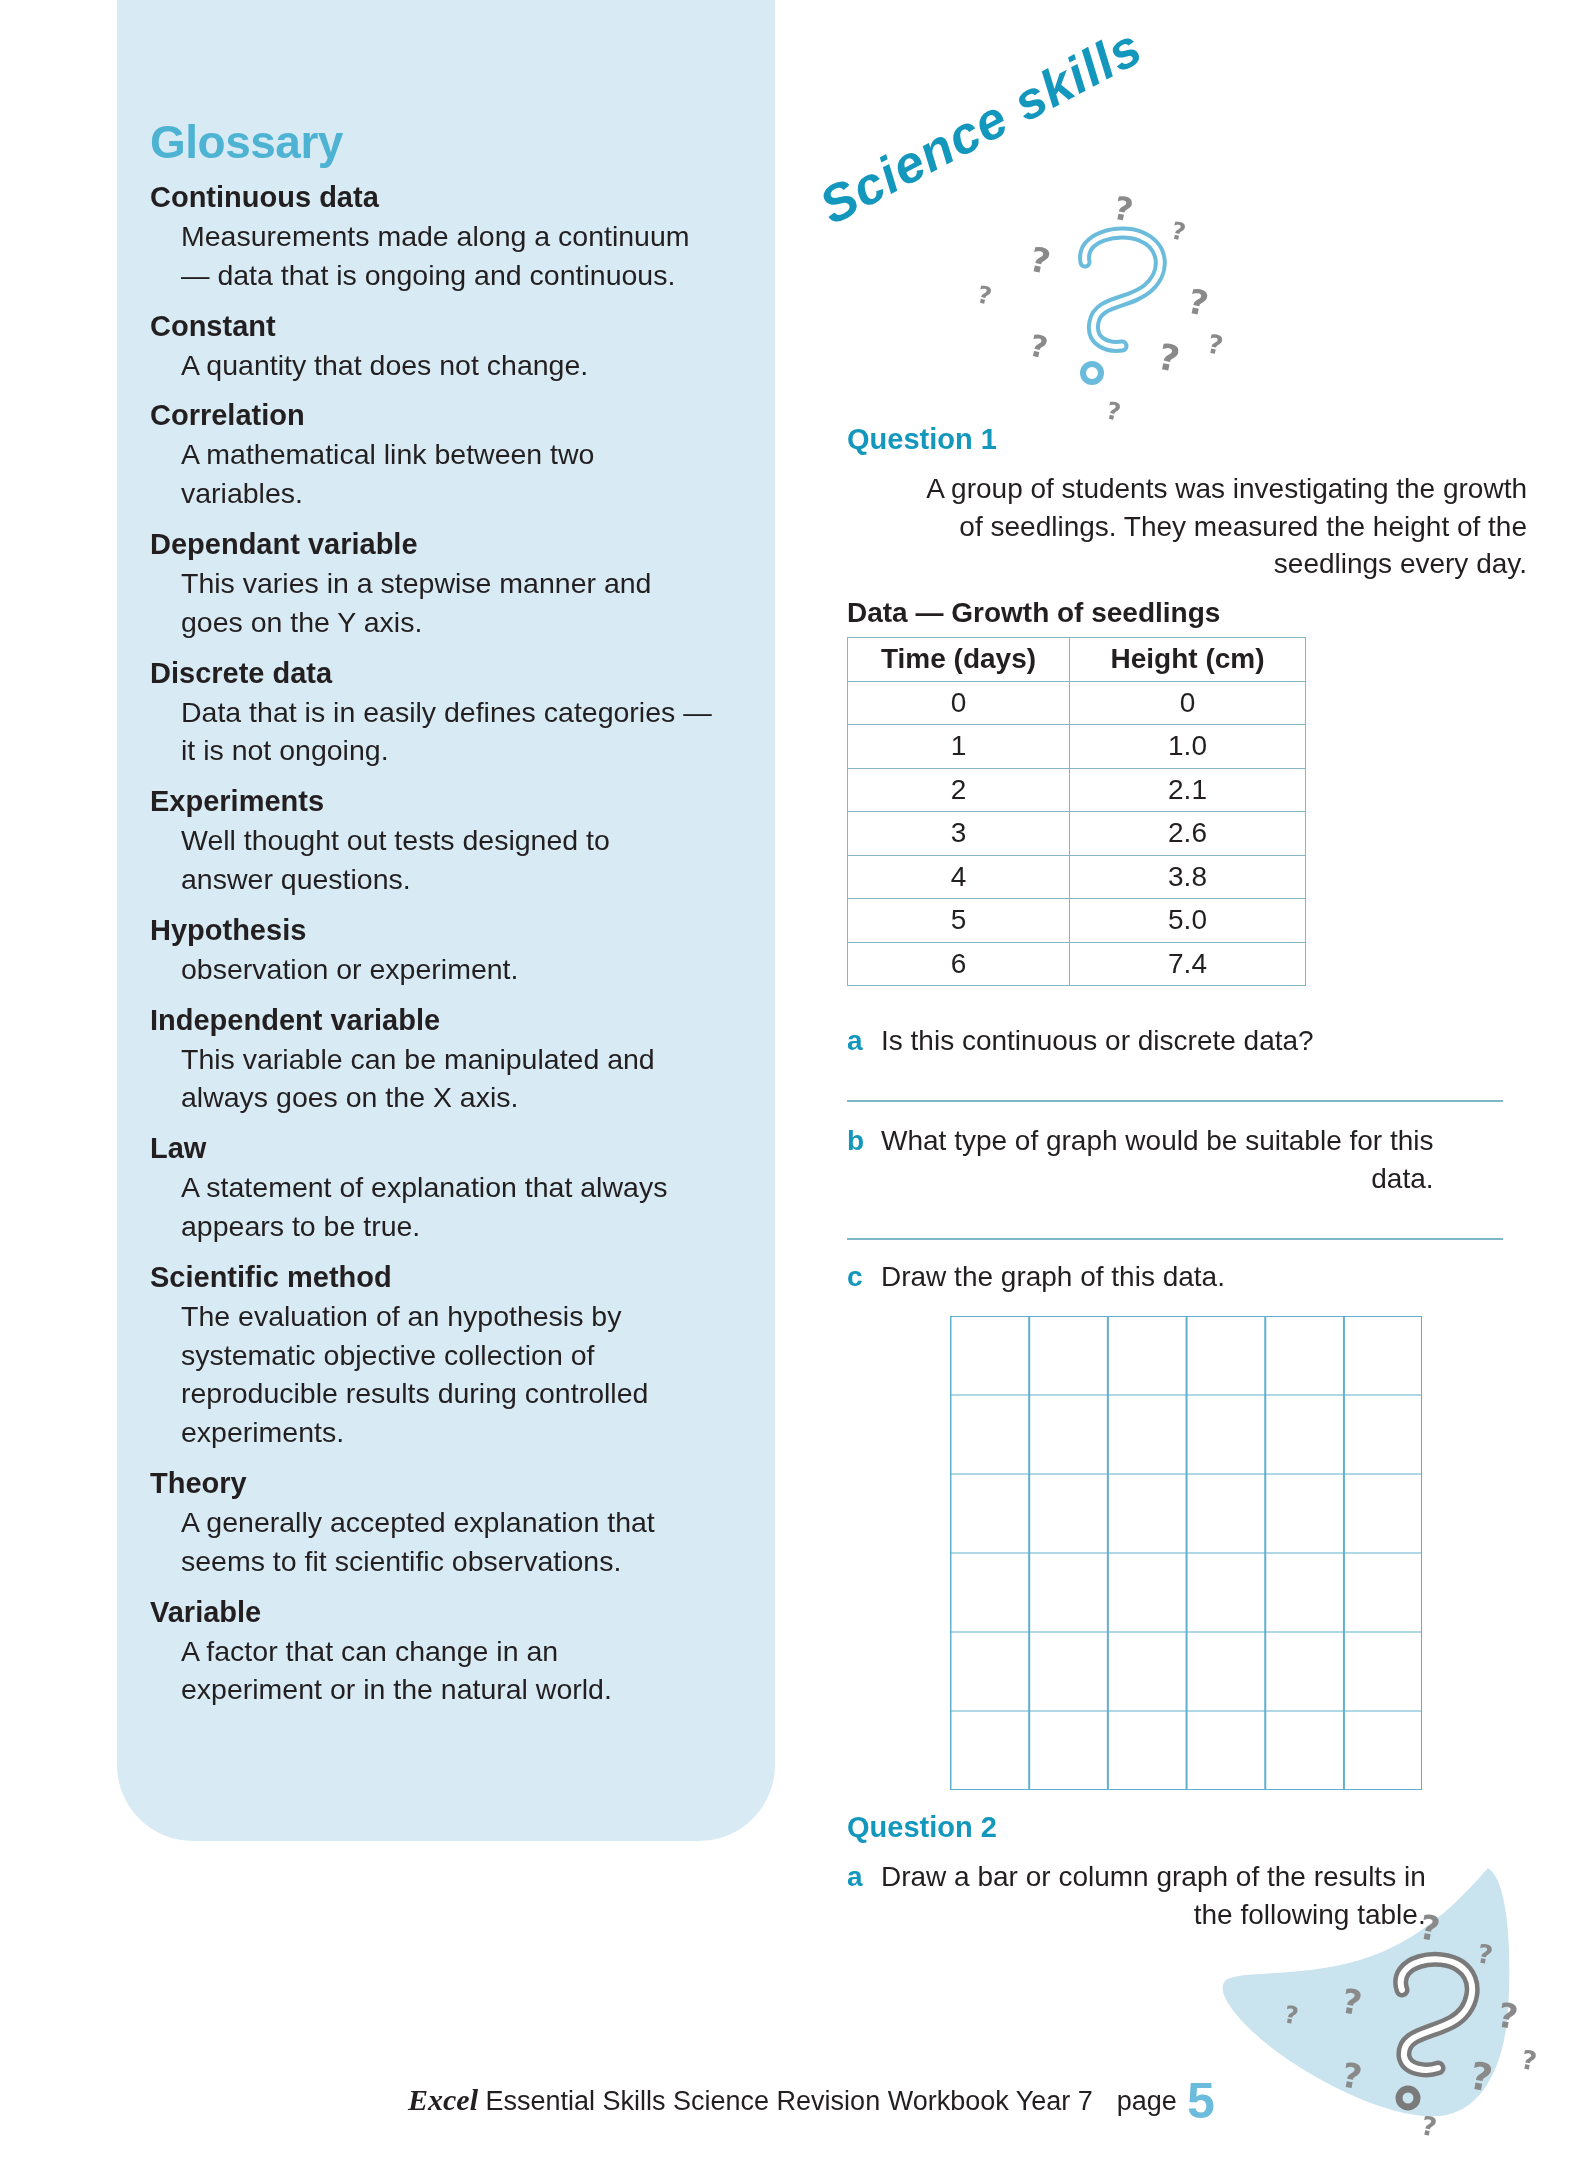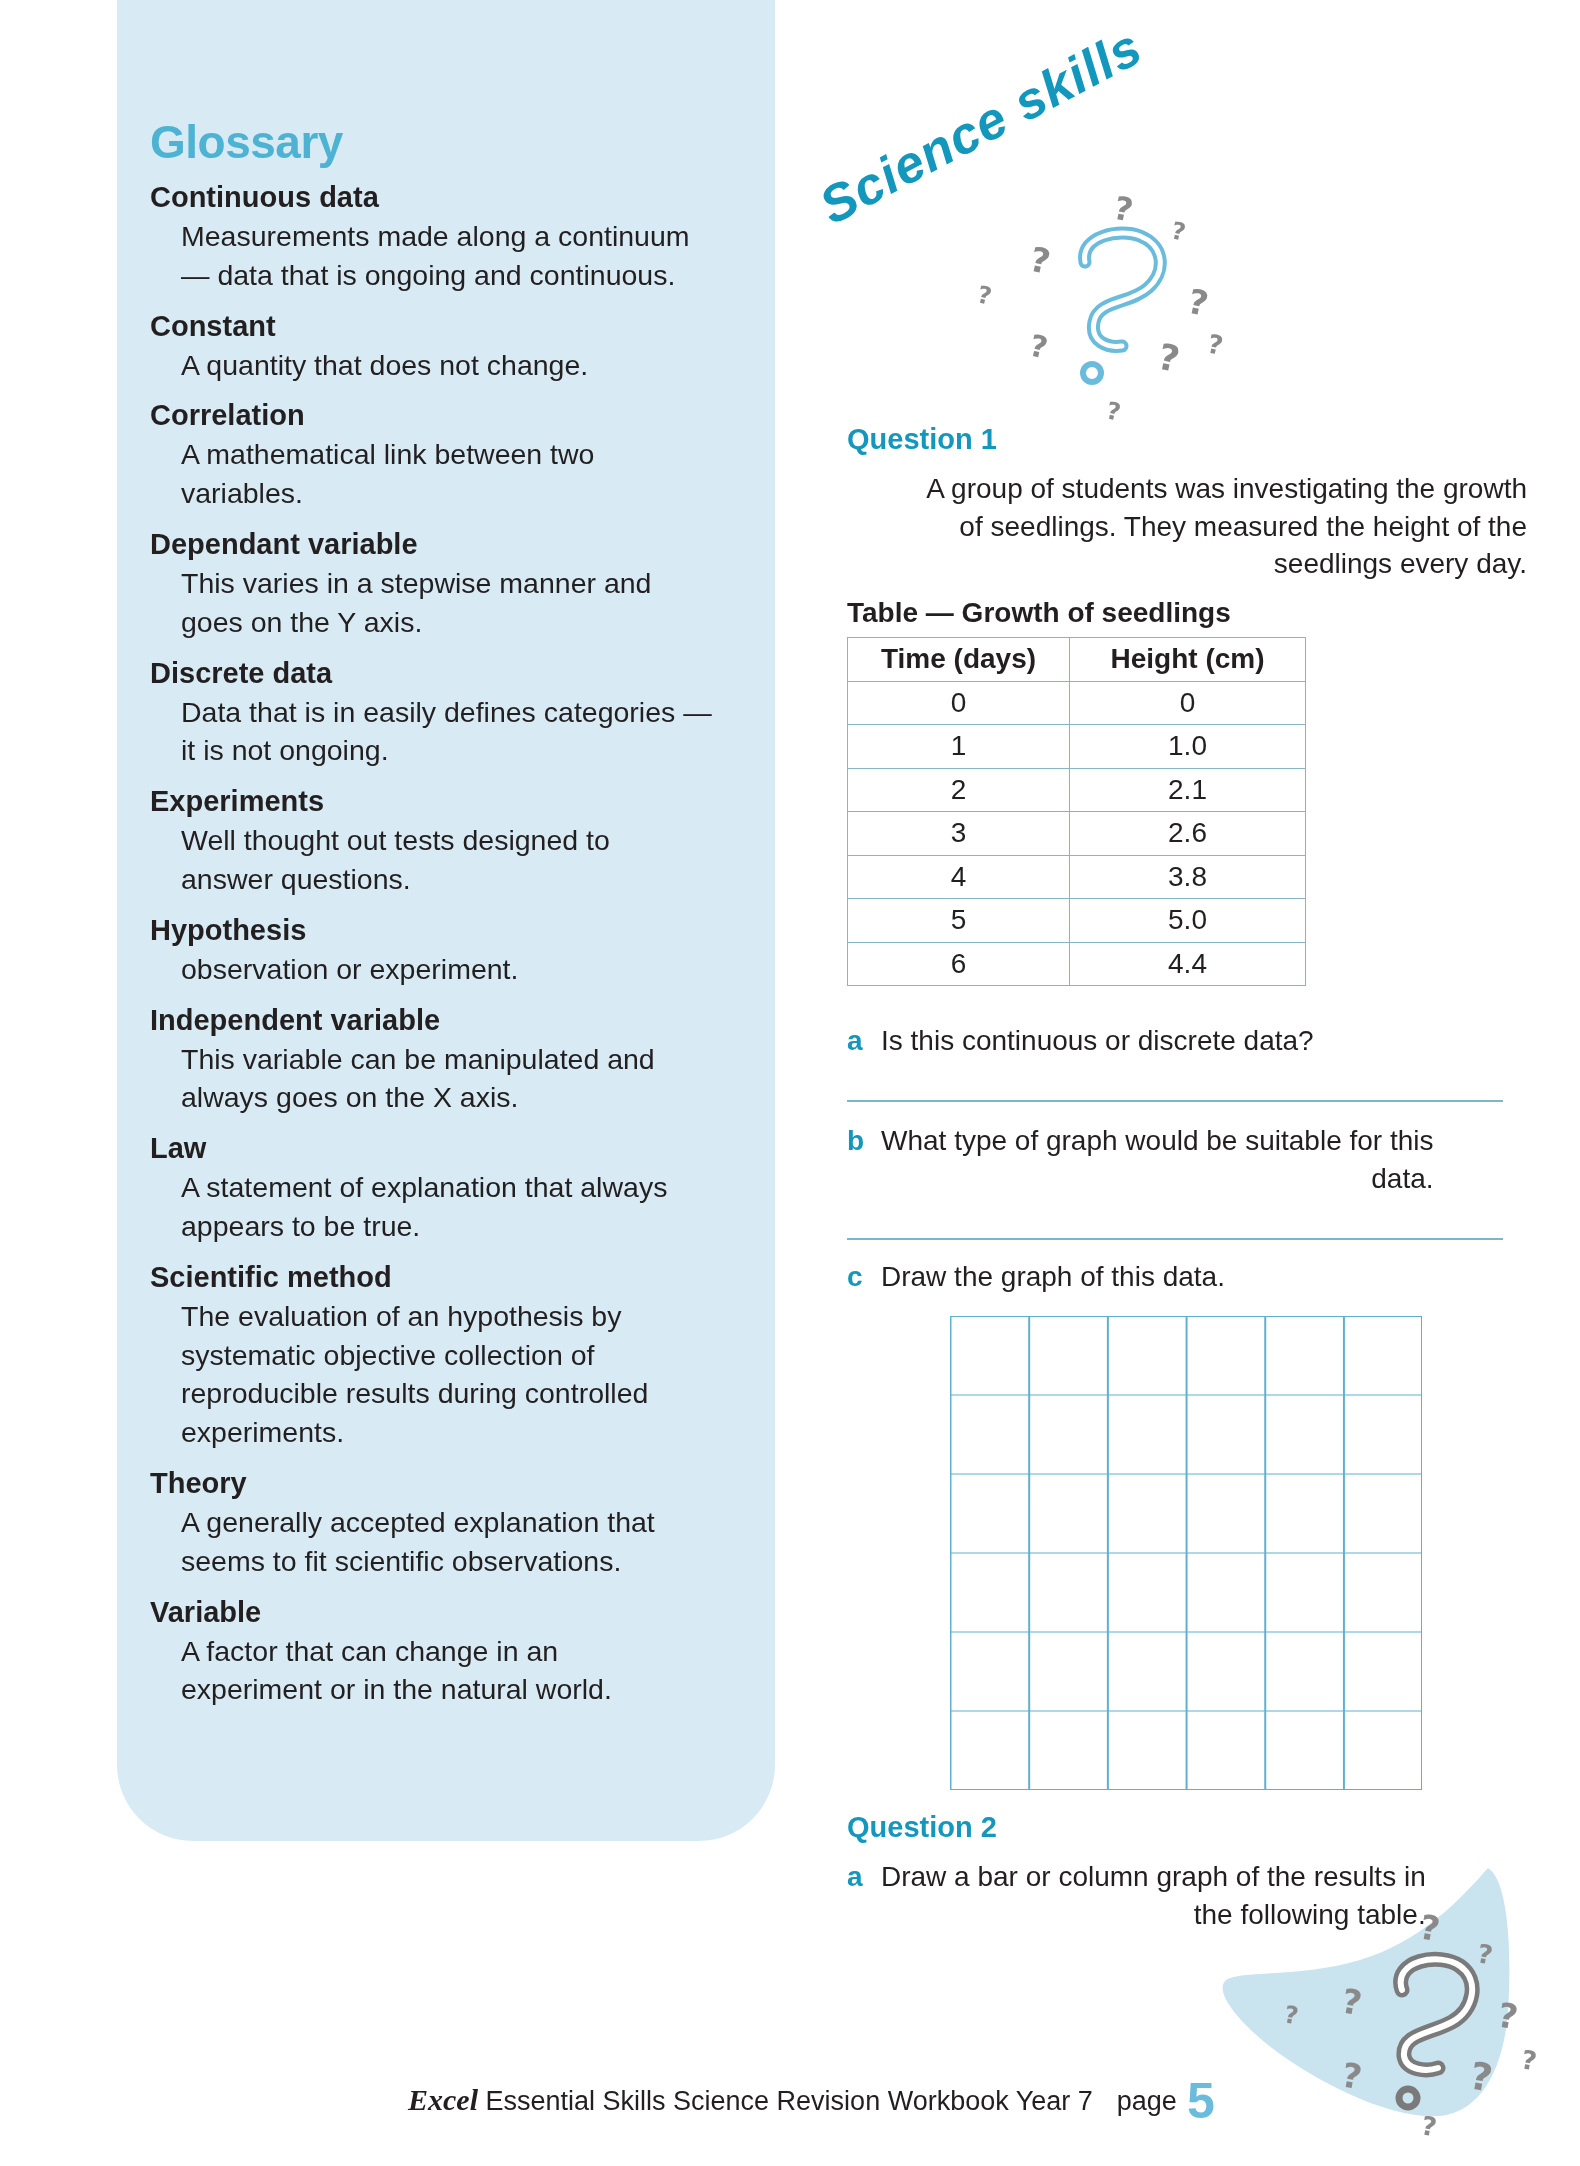--- a/index.html
+++ b/index.html
@@ -183,21 +183,21 @@
   </g>
 </svg>
 
 <div class="q-title" style="top:420px;">Question 1</div>
 <div class="body-text" style="top:470px;">
   <span class="body-line">A group of students was investigating the growth</span>
   <span class="body-line">of seedlings. They measured the height of the</span>
   <span class="body-line">seedlings every day.</span>
 </div>
 
-<div id="table-title">Table — Growth of seedlings</div>
+<div id="table-title">Data — Growth of seedlings</div>
 <table id="growth-table">
   <tbody>
       <tr>
     <th class="c1">Time (days)</th>
     <th class="c2">Height (cm)</th>
   </tr>
   <tr>
     <td class="c1">0</td>
     <td class="c2">0</td>
   </tr>
@@ -216,21 +216,21 @@
   <tr>
     <td class="c1">4</td>
     <td class="c2">3.8</td>
   </tr>
   <tr>
     <td class="c1">5</td>
     <td class="c2">5.0</td>
   </tr>
   <tr>
     <td class="c1">6</td>
-    <td class="c2">4.4</td>
+    <td class="c2">7.4</td>
   </tr>
 </tbody>
   </table>
 
 <div class="item-letter" style="top:1022px;">a</div>
 <div class="item-text" style="top:1022px;">
   <span class="body-line">Is this continuous or discrete data?</span>
 </div>
 <div class="answer-line" style="top:1100px;"></div>
 

